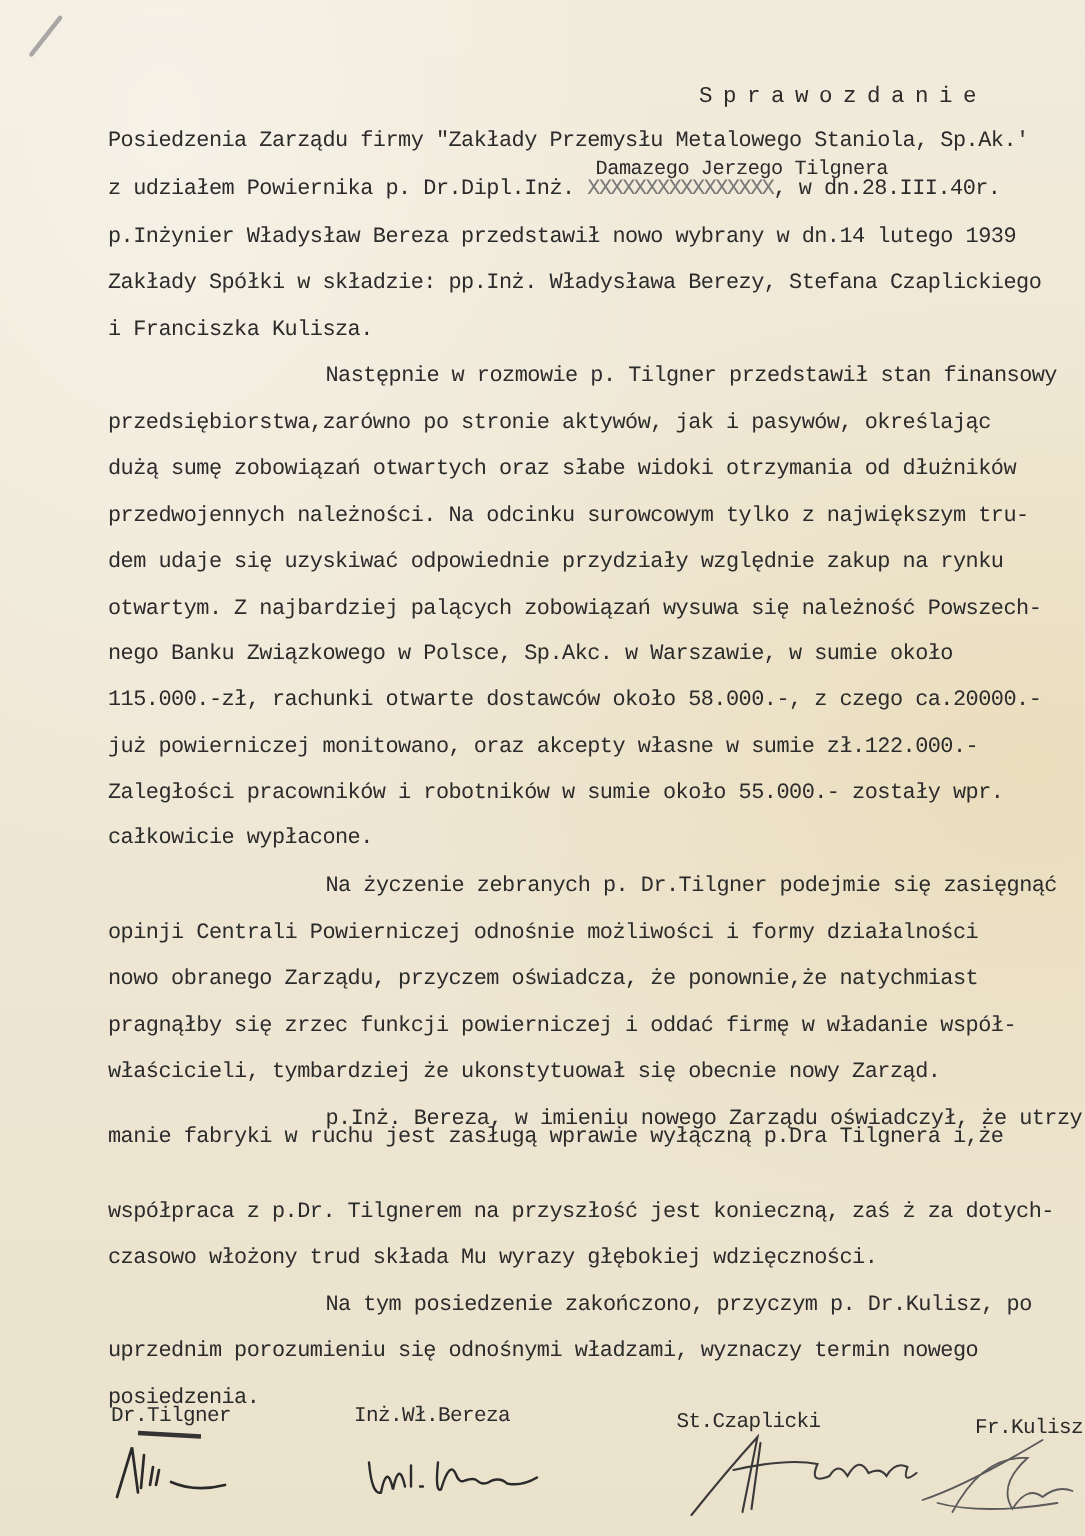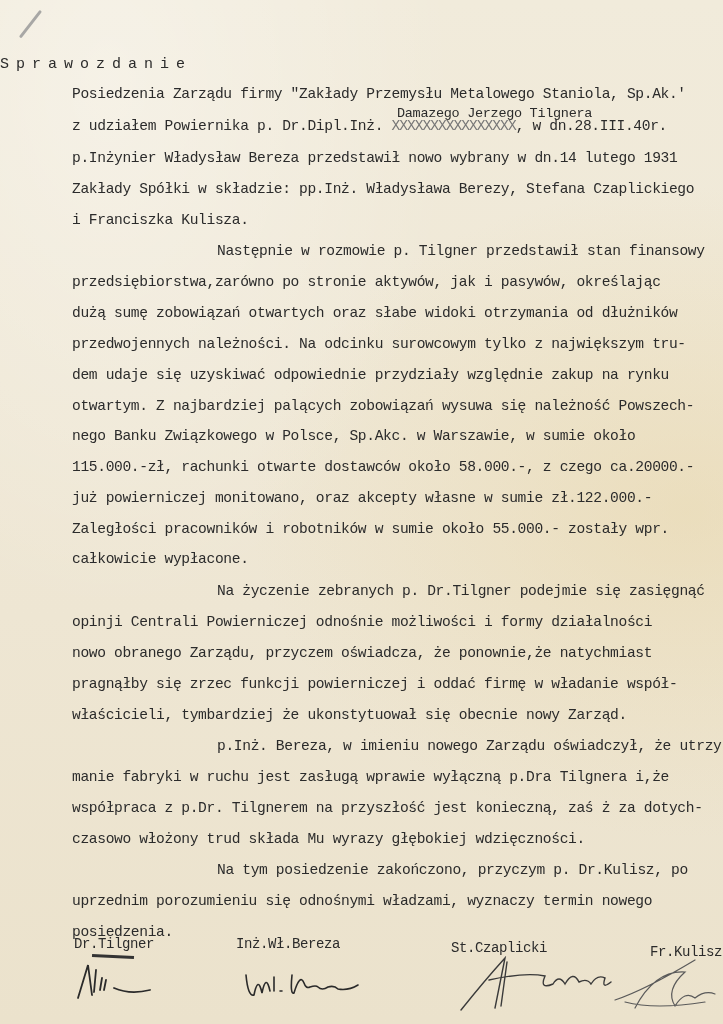--- a/index.html
+++ b/index.html
@@ -20,21 +20,21 @@
     }
     .stroke-mark {
       position: absolute; left: 20px; top: 8px;
       width: 34px; height: 3px; background: #9a9a9a;
       transform: rotate(-52deg); transform-origin: left center;
       border-radius: 2px; top: 36px;
       opacity: 0.85;
     }
     .title {
       position: absolute; top: 56px; left: 0; width: 658px;
-      text-align: left; letter-spacing: 7px;
+      text-align: right; letter-spacing: 7px;
       font-size: 15px;
     }
     .line {
       position: absolute; left: 72px;
       font-size: 14.6px; white-space: nowrap;
       letter-spacing: -0.35px;
     }
     .indent { left: 186px; margin-left: 31px; }
     .insert {
       position: absolute; left: 397px; top: 106px;
@@ -59,21 +59,21 @@
 
   <div class="title">Sprawozdanie</div>
 
   <div class="insert">Damazego Jerzego Tilgnera</div>
 
   <div class="line" style="top:86px">Posiedzenia Zarządu firmy "Zakłady Przemysłu Metalowego Staniola, Sp.Ak.'</div>
   <div class="line" style="top:118px">
     <span>z udziałem Powiernika p. Dr.Dipl.Inż.</span>
     <span class="strike">XXXXXXXXXXXXXXXX</span><span>, w dn.28.III.40r.</span>
   </div>
-  <div class="line" style="top:150px">p.Inżynier Władysław Bereza  przedstawił nowo wybrany w dn.14 lutego 1931</div>
+  <div class="line" style="top:150px">p.Inżynier Władysław Bereza  przedstawił nowo wybrany w dn.14 lutego 1939</div>
   <div class="line" style="top:181px">Zakłady Spółki w składzie: pp.Inż. Władysława Berezy, Stefana Czaplickiego</div>
   <div class="line" style="top:212px">i Franciszka Kulisza.</div>
 
   <div class="line indent" style="top:243px">Następnie w rozmowie p. Tilgner przedstawił stan finansowy</div>
   <div class="line" style="top:274px">przedsiębiorstwa,zarówno po stronie aktywów, jak i pasywów, określając</div>
   <div class="line" style="top:305px">dużą sumę zobowiązań otwartych oraz słabe widoki otrzymania od dłużników</div>
   <div class="line" style="top:367px">dem udaje się  uzyskiwać odpowiednie przydziały względnie zakup na rynku</div>
   <div class="line" style="top:336px">przedwojennych należności. Na odcinku surowcowym tylko z największym tru-</div>
   <div class="line" style="top:398px">otwartym. Z najbardziej palących zobowiązań wysuwa się należność Powszech-</div>
   <div class="line" style="top:428px">nego Banku Związkowego w Polsce, Sp.Akc. w Warszawie, w sumie około</div>
@@ -82,21 +82,21 @@
   <div class="line" style="top:521px">Zaległości pracowników i robotników  w sumie około 55.000.- zostały wpr.</div>
   <div class="line" style="top:551px">całkowicie wypłacone.</div>
 
   <div class="line indent" style="top:583px">Na życzenie zebranych p. Dr.Tilgner podejmie się zasięgnąć</div>
   <div class="line" style="top:614px">opinji Centrali Powierniczej odnośnie możliwości i formy działalności</div>
   <div class="line" style="top:645px">nowo obranego Zarządu, przyczem oświadcza, że  ponownie,że  natychmiast</div>
   <div class="line" style="top:676px">pragnąłby się zrzec funkcji powierniczej i oddać firmę w władanie współ-</div>
   <div class="line" style="top:707px">właścicieli, tymbardziej że ukonstytuował się obecnie nowy Zarząd.</div>
 
   <div class="line indent" style="top:738px">p.Inż. Bereza, w imieniu nowego Zarządu oświadczył, że utrzy-</div>
-  <div class="line" style="top:769px">manie fabryki w ruchu jest zasługą  wprawie wyłączną p.Dra Tilgnera i,że</div>
+  <div class="line" style="top:750px">manie fabryki w ruchu jest zasługą  wprawie wyłączną p.Dra Tilgnera i,że</div>
   <div class="line" style="top:800px">współpraca z p.Dr. Tilgnerem na przyszłość jest konieczną, zaś ż za dotych-</div>
   <div class="line" style="top:831px">czasowo włożony trud składa Mu wyrazy głębokiej wdzięczności.</div>
 
   <div class="line indent" style="top:862px">Na  tym posiedzenie zakończono, przyczym p. Dr.Kulisz, po</div>
   <div class="line" style="top:893px">uprzednim porozumieniu się odnośnymi władzami, wyznaczy termin nowego</div>
   <div class="line" style="top:924px">posiedzenia.</div>
 
   <div class="sig-name" style="left:74px; top:936px">Dr.Tilgner</div>
   <div class="underline-mark"></div>
   <div class="sig-name" style="left:236px; top:936px">Inż.Wł.Bereza</div>

